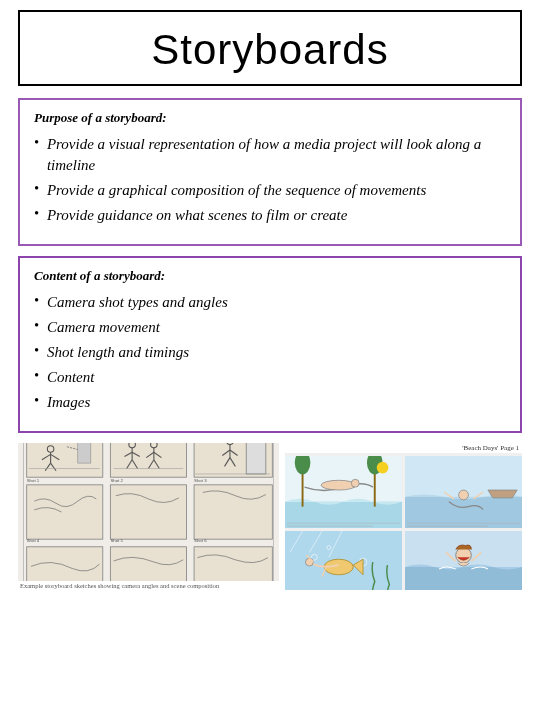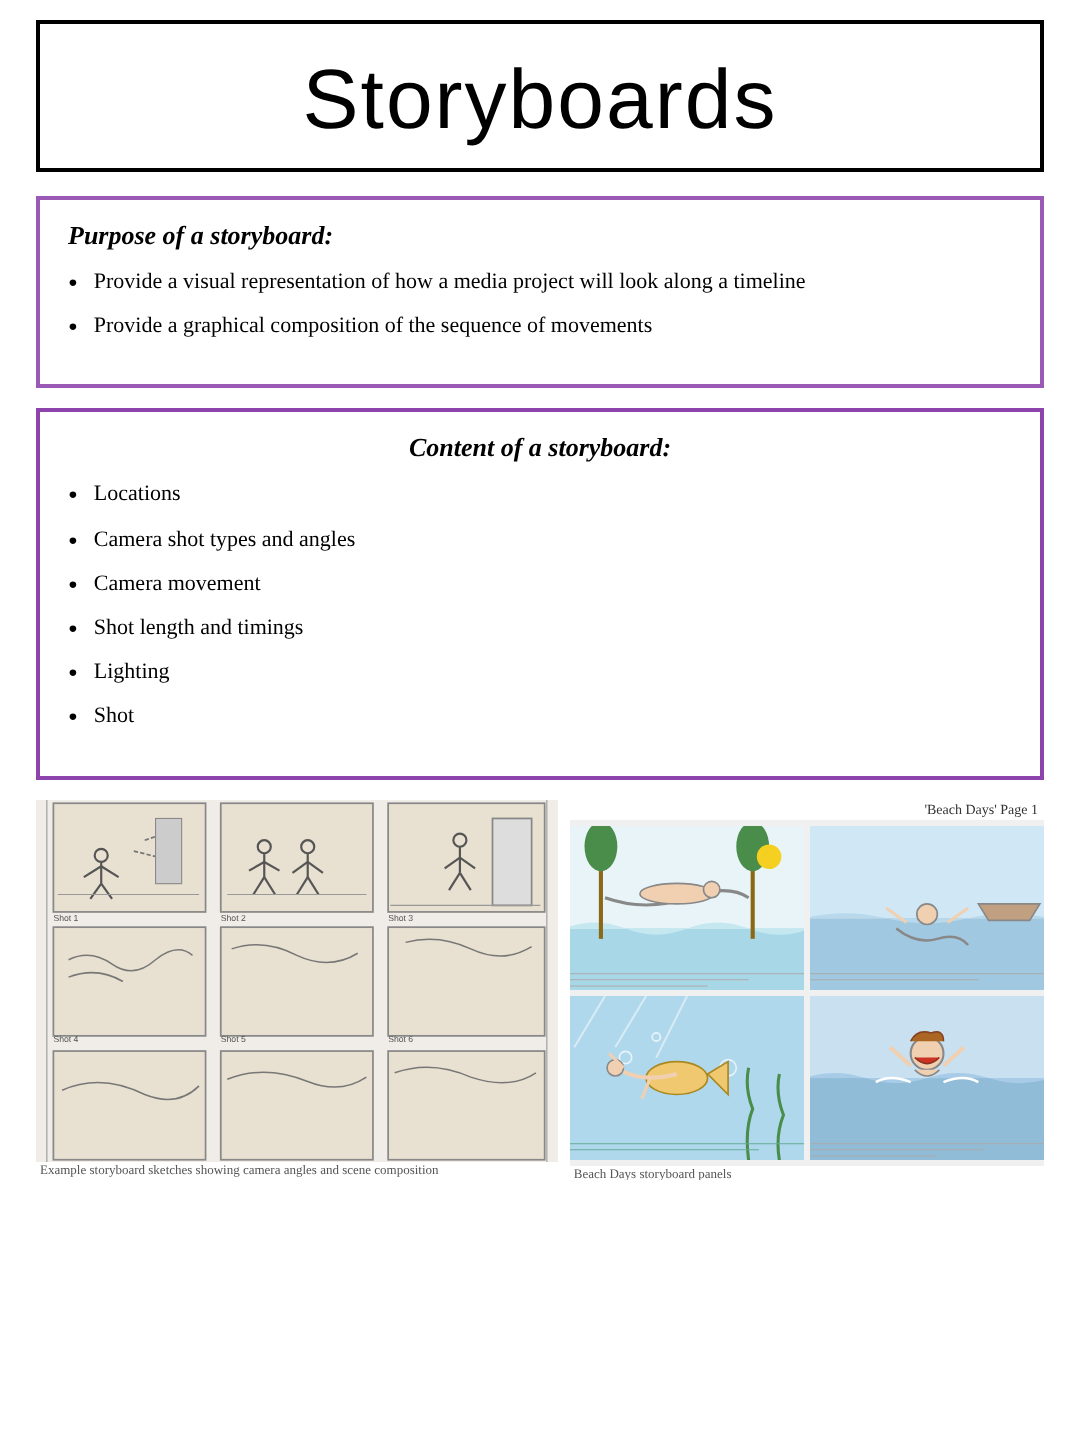--- a/index.html
+++ b/index.html
@@ -59,38 +59,38 @@
     .bullet-list {
       list-style: none;
       padding: 0;
       margin: 0;
     }
 
     .bullet-list li {
       display: flex;
       align-items: flex-start;
       margin-bottom: 4px;
-      font-size: 11px;
+      font-size: 15px;
       color: #000;
       line-height: 1.4;
+      font-style: italic;
     }
 
     .bullet-list li::before {
       content: '•';
       margin-right: 8px;
       font-size: 14px;
       line-height: 1.3;
       flex-shrink: 0;
     }
 
     .section-box-purple {
       border: 2px solid #8e44ad;
       padding: 10px 14px 14px 14px;
       background: #fff;
-      text-align: center;
     }
 
     .images-section {
       display: flex;
       flex-direction: row;
       gap: 6px;
       flex: 1;
       min-height: 0;
     }
 
@@ -161,43 +161,43 @@
 
   <div class="section-box">
     <div class="section-title">Purpose of a storyboard:</div>
     <ul class="bullet-list">
       <li>
         <span>Provide a visual representation of how a media project will look along a timeline</span>
       </li>
       <li>
         <span>Provide a graphical composition of the sequence of movements</span>
       </li>
+      <li>
+        <span>Provide guidance on what scenes to film or create</span>
+      </li>
     </ul>
   </div>
 
   <div class="section-box-purple">
     <div class="section-title">Content of a storyboard:</div>
     <ul class="bullet-list">
       <li>
-        <span>Locations</span>
-      </li>
-      <li>
         <span>Camera shot types and angles</span>
       </li>
       <li>
         <span>Camera movement</span>
       </li>
       <li>
         <span>Shot length and timings</span>
       </li>
       <li>
-        <span>Lighting</span>
-      </li>
-      <li>
-        <span>Shot</span>
+        <span>Content</span>
+      </li>
+      <li>
+        <span>Images</span>
       </li>
     </ul>
   </div>
 
   <div class="images-section">
 
     <div class="storyboard-left">
       <div class="left-storyboard-wrapper">
         <svg class="sketch-overlay" viewBox="0 0 240 180" preserveAspectRatio="xMidYMid slice">
           <rect width="240" height="180" fill="#f0ede8"></rect>

